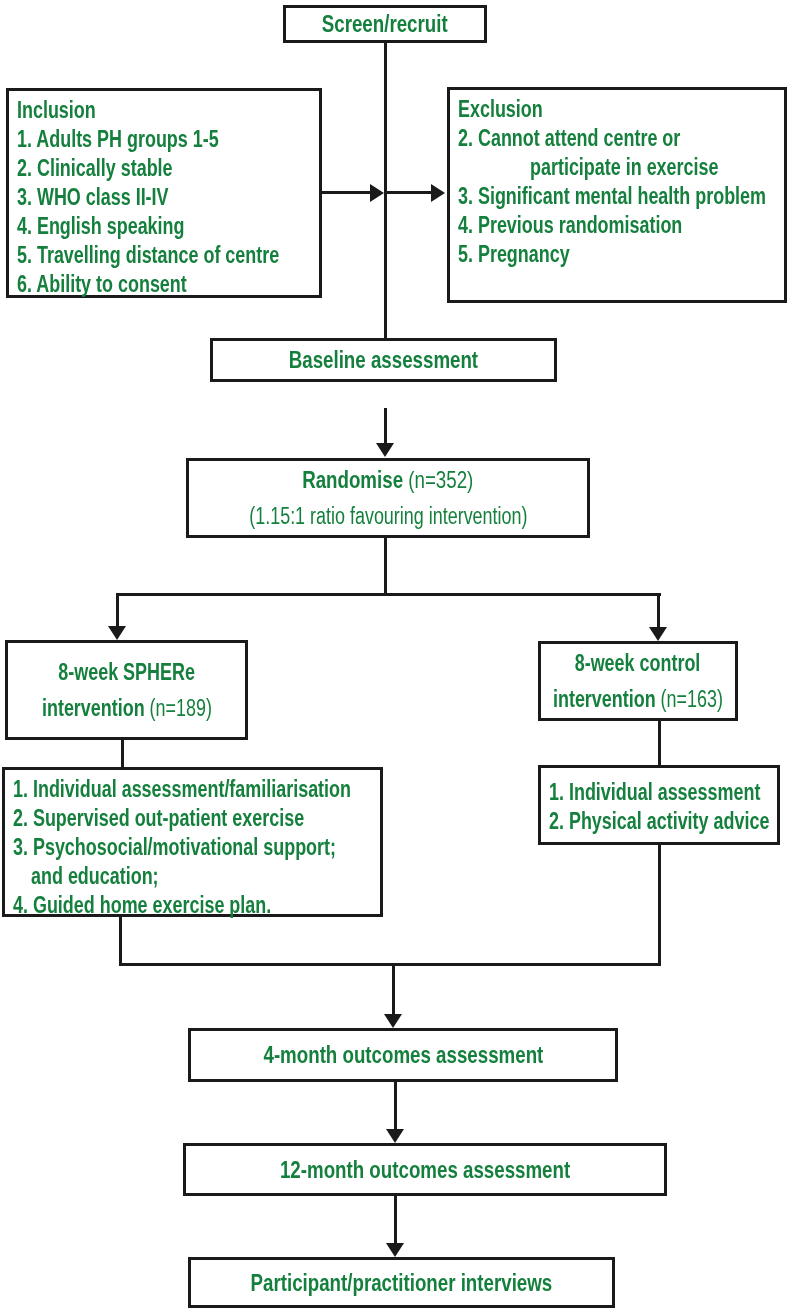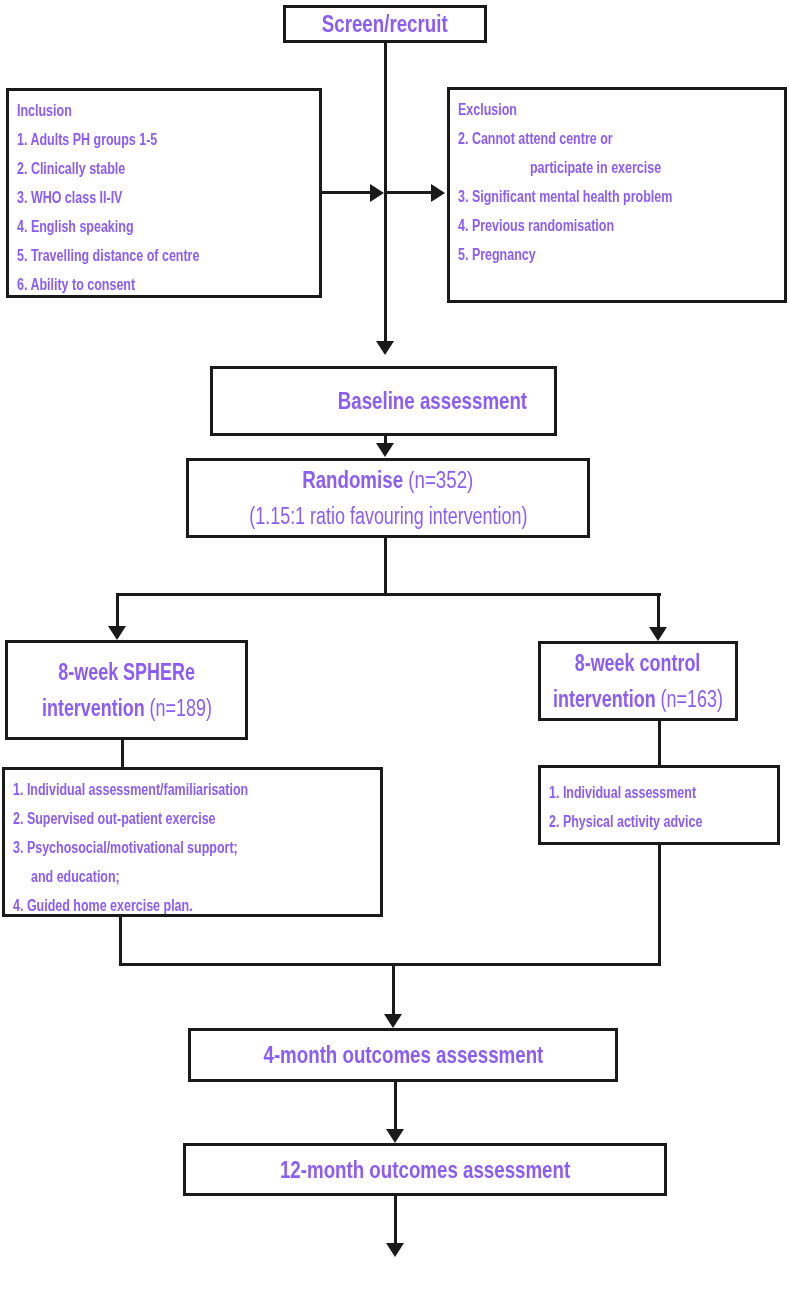--- a/index.html
+++ b/index.html
@@ -1,28 +1,28 @@
 <!DOCTYPE html>
 <html><head>
 <meta charset="utf-8">
 <style>
   html,body{margin:0;padding:0;background:#fff;}
   #canvas{
     position:relative;width:789px;height:1314px;background:#ffffff;
-    font-family:"Liberation Sans",sans-serif;color:#8b5cf6;overflow:hidden;
+    font-family:"Liberation Sans",sans-serif;color:#15803d;overflow:hidden;
   }
   .box{
     position:absolute;box-sizing:border-box;border:3px solid #1a1a1a;background:#ffffff;
   }
   .center{display:flex;flex-direction:column;align-items:center;justify-content:center;text-align:center;}
   .bold{font-weight:700;}
   .reg{font-weight:400;}
   .title-lg{font-size:24px;font-weight:700;line-height:36px;white-space:nowrap;}
   .sub{font-size:23px;font-weight:400;line-height:36px;white-space:nowrap;}
-  .list{padding:5px 8px 0 8px;font-size:16px;font-weight:700;}
+  .list{padding:5px 8px 0 8px;font-size:23px;font-weight:700;}
   .li{line-height:29px;white-space:nowrap;}
   .cont1{padding-left:18px;}
   .cont2{padding-left:72px;}
   
   .t{display:inline-block;transform:scaleX(0.78);}
   .t-l{transform-origin:0 50%;}
   .t-c{transform-origin:50% 50%;}
   .line{position:absolute;background:#1a1a1a;}
   .ah-down{position:absolute;width:0;height:0;
     border-left:9px solid transparent;border-right:9px solid transparent;
@@ -85,21 +85,21 @@
 
   <div class="box list" style="left:447px;top:87px;width:340px;height:216px;">
     <div class="li"><span class="t t-l">Exclusion</span></div>
     <div class="li"><span class="t t-l">2. Cannot attend centre or</span></div>
     <div class="li cont2"><span class="t t-l">participate in exercise</span></div>
     <div class="li"><span class="t t-l">3. Significant mental health problem</span></div>
     <div class="li"><span class="t t-l">4. Previous randomisation</span></div>
     <div class="li"><span class="t t-l">5. Pregnancy</span></div>
   </div>
 
-  <div class="box center" style="left:210px;top:366px;width:347px;height:70px;align-items:flex-end;">
+  <div class="box center" style="left:210px;top:338px;width:347px;height:44px;">
     <span class="title-lg t t-c">Baseline assessment</span>
   </div>
 
   <div class="box center" style="left:186px;top:458px;width:404px;height:80px;justify-content:center;">
     <span class="title-lg t t-c"><b class="bold">Randomise</b><span class="reg"> (n=352)</span></span>
     <span class="sub t t-c">(1.15:1 ratio favouring intervention)</span>
   </div>
 
   <div class="box center" style="left:5px;top:640px;width:243px;height:100px;">
     <span class="title-lg t t-c" style="font-size:23px;">8-week SPHERe</span>
@@ -125,14 +125,17 @@
   </div>
 
   <div class="box center" style="left:188px;top:1028px;width:430px;height:54px;">
     <span class="title-lg t t-c">4-month outcomes assessment</span>
   </div>
 
   <div class="box center" style="left:183px;top:1143px;width:484px;height:53px;">
     <span class="title-lg t t-c">12-month outcomes assessment</span>
   </div>
 
+  <div class="box center" style="left:188px;top:1257px;width:427px;height:51px;">
+    <span class="title-lg t t-c">Participant/practitioner interviews</span>
+  </div>
 
 </div>
 
 </body></html>

